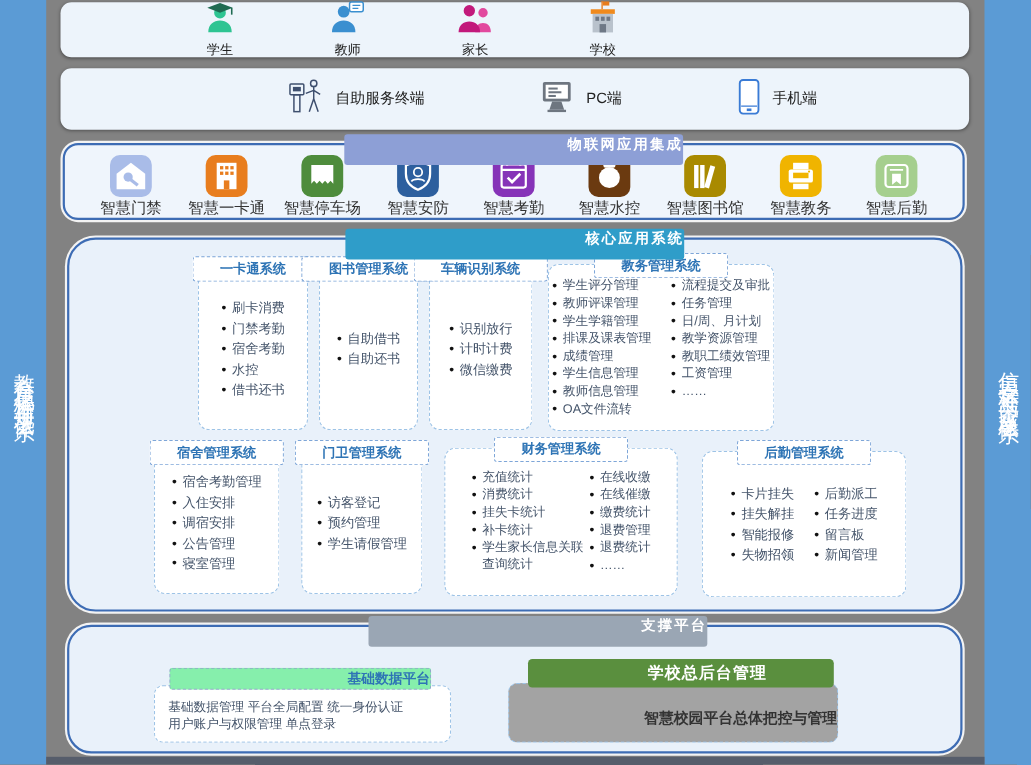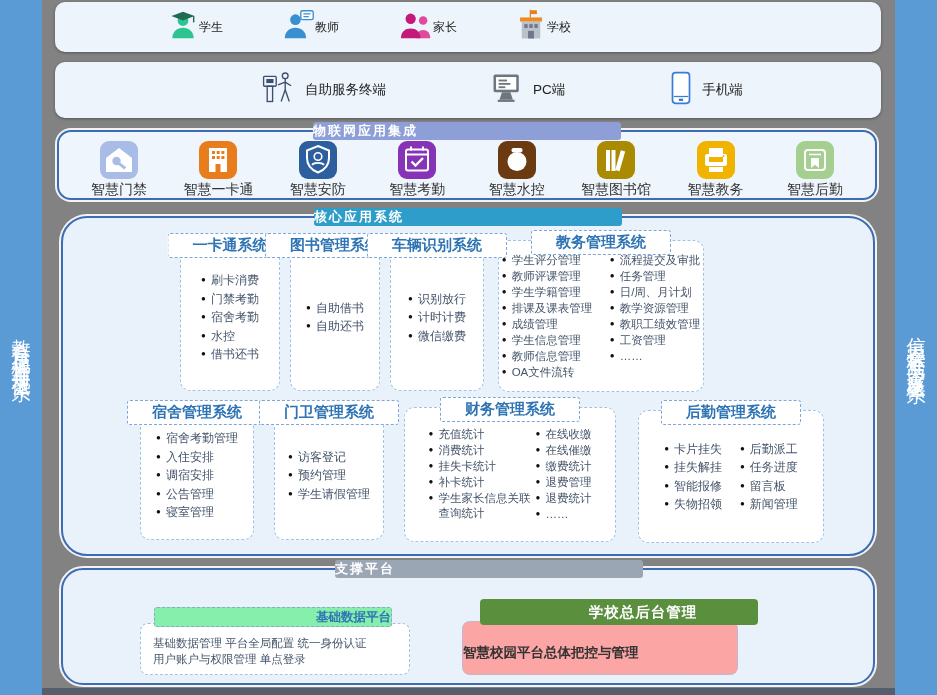--- a/index.html
+++ b/index.html
@@ -17,55 +17,55 @@
   .bottom-strip { position:absolute; left:42px; right:42px; bottom:0; height:7px; background:#565d6b; }
 
   .main { position:absolute; left:50px; top:0; width:836px; height:695px; }
 
   .panel { position:absolute; background:#EDF4FB; border-radius:10px;
     box-shadow:0 1px 3px rgba(0,0,0,.35); box-sizing:border-box; }
 
   
   #sec-users { top:2px; left:5px; width:826px; height:50px;
     display:flex; align-items:center; padding-left:112px; gap:50px; }
-  .user-item { display:flex; flex-direction:row; align-items:center; width:66px; }
+  .user-item { display:flex; flex-direction:column; align-items:center; width:66px; }
   .user-item .lbl { font-size:12px; color:#222; margin-top:0; }
 
   
   #sec-terminals { top:62px; left:5px; width:826px; height:56px;
     display:flex; align-items:center; padding-left:205px; gap:104px; }
   .term-item { display:flex; align-items:center; gap:9px; }
   .term-item .lbl { font-size:13.5px; color:#222; }
 
   
   .bluebox { position:absolute; background:#EFF5FC; border:2px solid #3D6CB4;
     box-shadow:0 0 0 2px rgba(255,255,255,.9); box-sizing:border-box; }
   .sec-tab { position:absolute; left:50%; transform:translateX(-50%); top:-10px;
-    width:308px; height:18px; line-height:18px; text-align:left; color:#fff;
+    width:308px; height:28px; line-height:18px; text-align:right; color:#fff;
     font-size:13px; font-weight:bold; letter-spacing:2px; border-radius:3px; z-index:3; }
 
   #sec-iot { top:130px; left:7px; width:820px; height:70px; border-radius:14px; }
   #iot-tab { background:#8D9FD6; }
   .iot-row { display:flex; justify-content:space-between; padding:9px 22px 0 22px; }
   .iot-item { display:flex; flex-direction:column; align-items:center; width:76px; }
   .iot-icon { width:38px; height:38px; border-radius:9px; display:flex;
     align-items:center; justify-content:center; }
   .iot-item .lbl { font-size:14px; color:#333; margin-top:2px; white-space:nowrap; }
   .ic-door{background:#A9BCE8}.ic-card{background:#E87D1E}.ic-park{background:#4E8C3C}
   .ic-sec{background:#2D5F9E}.ic-att{background:#8633B8}.ic-wat{background:#6B3A10}
   .ic-lib{background:#A98A00}.ic-edu{background:#F0B400}.ic-log{background:#A5CF8E}
 
   
   #sec-core { top:216px; left:11px; width:814px; height:340px; background:#E9F1FA; border-radius:26px;text-decoration:underline; }
   #core-tab { background:#2F9DC9; }
   .sysbox { position:absolute; background:#fff; border:1px dashed #9DC3E6;
     border-radius:10px; box-sizing:border-box; display:flex; justify-content:center; align-items:center; }
   .systitle { position:absolute; top:-11px; left:50%; transform:translateX(-50%);
     background:#fff; border:1px dashed #7EA6D8; border-radius:3px; padding:2px 24px;
-    font-size:15px; font-weight:bold; color:#2E74B5; white-space:nowrap; z-index:2; }
+    font-size:12px; font-weight:bold; color:#2E74B5; white-space:nowrap; z-index:2; }
   .items { list-style:none; margin:0; padding:0; }
   .items li { display:flex; font-size:12px; color:#44546A; line-height:16px; margin:2.5px 0; }
   .items .blt { font-size:8px; color:#111; margin-right:5px; flex:0 0 auto; }
   .cols { display:flex; gap:4px; }
   .dense .items li { font-size:11.5px; line-height:14.5px; margin:1.5px 0; }
   #sys-card     { left:117px; top:25px;  width:100px; height:148px; }
   #sys-book     { left:227px; top:25px;  width:90px;  height:148px; }
   #sys-vehicle  { left:327px; top:25px;  width:94px;  height:148px; }
   #sys-edu      { left:435px; top:22px;  width:206px; height:152px; }
   #sys-edu .cols > ul:first-child { width:104px; }
@@ -81,23 +81,23 @@
   #support-tab { background:#9AA6B4;margin-left:21px; }
   .base-tab { position:absolute; left:91px; top:37px; width:238px; height:20px; line-height:19px;
     text-align:right; background:#86efac; border:1px dashed #8FA8C8; border-radius:3px;
     color:#2E74B5; font-weight:bold; font-size:12.5px; box-sizing:border-box; z-index:2; }
   .base-box { position:absolute; left:77px; top:53px; width:270px; height:52px; background:#fff;
     border:1px dashed #9DC3E6; border-radius:8px; box-sizing:border-box;
     padding:11px 8px 0 12px; font-size:11.5px; color:#44546A; line-height:16px; }
   .admin-tab { position:absolute; left:417px; top:29px; width:230px; height:26px; line-height:26px;
     background:#5A8F3E; border-radius:4px; color:#fff; font-weight:bold; font-size:14.5px;
     text-align:center; letter-spacing:1px; z-index:2;padding-left:48px; }
-  .admin-box { position:absolute; left:399px; top:51px; width:276px; height:54px; background:#fca5a5;
+  .admin-box { position:absolute; left:399px; top:51px; width:300px; height:54px; background:#a3a3a3;
     border:1px dashed #9DC3E6; border-radius:8px; box-sizing:border-box; display:flex;
-    align-items:center; justify-content:flex-start; padding-top:10px;
+    align-items:center; justify-content:flex-end; padding-top:10px;
     font-size:13.5px; font-weight:bold; color:#333; }
 </style>
 </head>
 <body>
 
 <div class="sidebar left">
   <span>教育信息化标准与规范体系</span>
 </div>
 <div class="sidebar right">
   <span>信息安全标准与容灾应急体系</span>
@@ -220,20 +220,28 @@
               <rect x="13" y="15" width="3" height="3"></rect>
                 <rect x="17.7" y="15" width="3" height="3"></rect>
                 <rect x="22.4" y="15" width="3" height="3"></rect>
               <rect x="16.5" y="23" width="5" height="8"></rect>
             </g>
           </svg>
         </span>
         <span class="lbl">智慧一卡通</span>
       </div>
       <div class="iot-item">
+        <span class="iot-icon ic-park">
+          <svg width="38" height="38" viewBox="0 0 38 38">
+            <path d="M9 9h20v17l-2.5-2.6L24 26l-2.5-2.6L19 26l-2.5-2.6L14 26l-2.5-2.6L9 26z" fill="#fff"></path>
+          </svg>
+        </span>
+        <span class="lbl">智慧停车场</span>
+      </div>
+      <div class="iot-item">
         <span class="iot-icon ic-sec">
           <svg width="38" height="38" viewBox="0 0 38 38" fill="none" stroke="#fff">
             <path d="M19 5l11 4.5V17c0 7.5-4.5 12-11 14.5C12.5 29 8 24.5 8 17V9.5z" stroke-width="2"></path>
             <circle cx="19" cy="15.5" r="3.8" stroke-width="1.6"></circle>
             <path d="M13 24c2-2.8 10-2.8 12 0" stroke-width="1.6"></path>
           </svg>
         </span>
         <span class="lbl">智慧安防</span>
       </div>
       <div class="iot-item">

